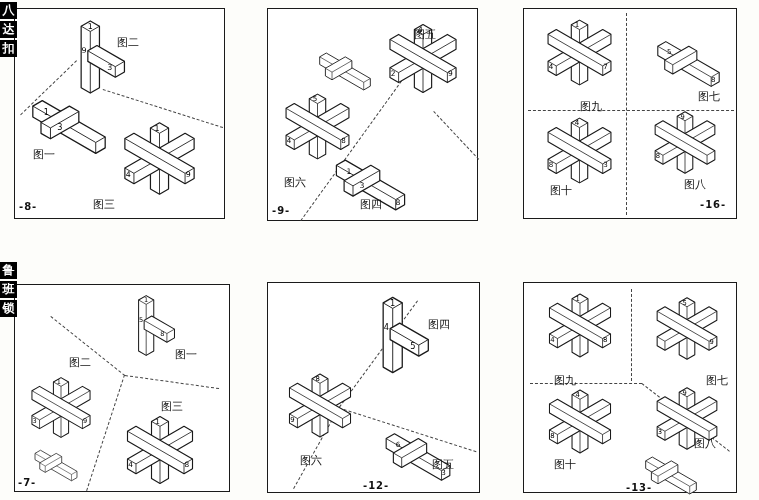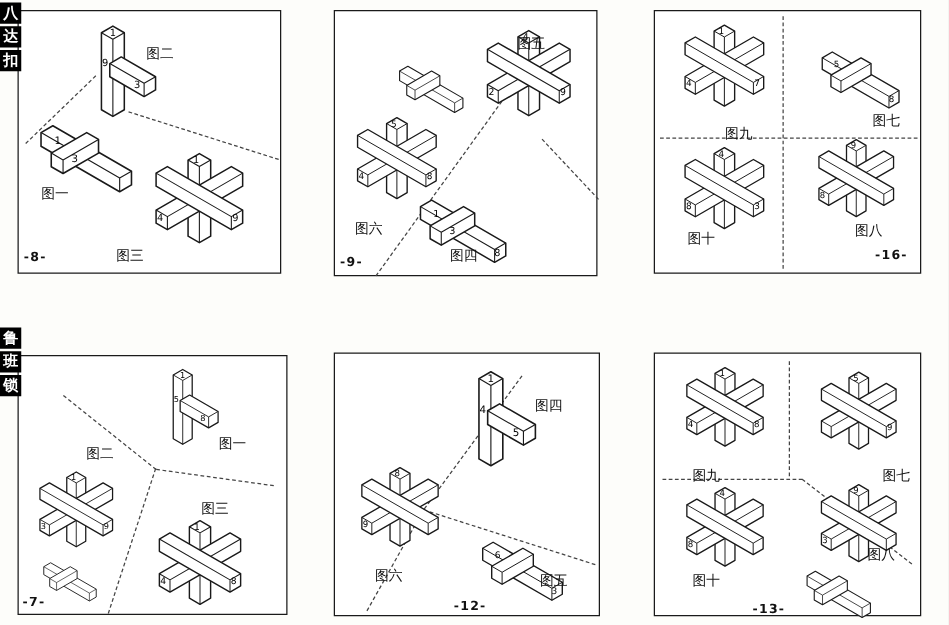--- a/index.html
+++ b/index.html
@@ -258,16 +258,16 @@
       <use href="#sym-cross"></use>
       <text class="pn" x="57" y="18">9</text>
       <text class="pn" x="24" y="71">3</text>
     </svg>
     <span class="cap" style="left:170px;top:153px">图八</span>
 
     <svg class="fig-svg" style="left:112px;top:170px;width:70px;height:45px" viewBox="0 0 110 70">
       <use href="#sym-horiz"></use>
     </svg>
 
-    <span class="pg" style="left:78px;top:199px">-13-</span>
+    <span class="pg" style="left:102px;top:199px">-13-</span>
   </div>
 
 </div>
 
 </body></html>

